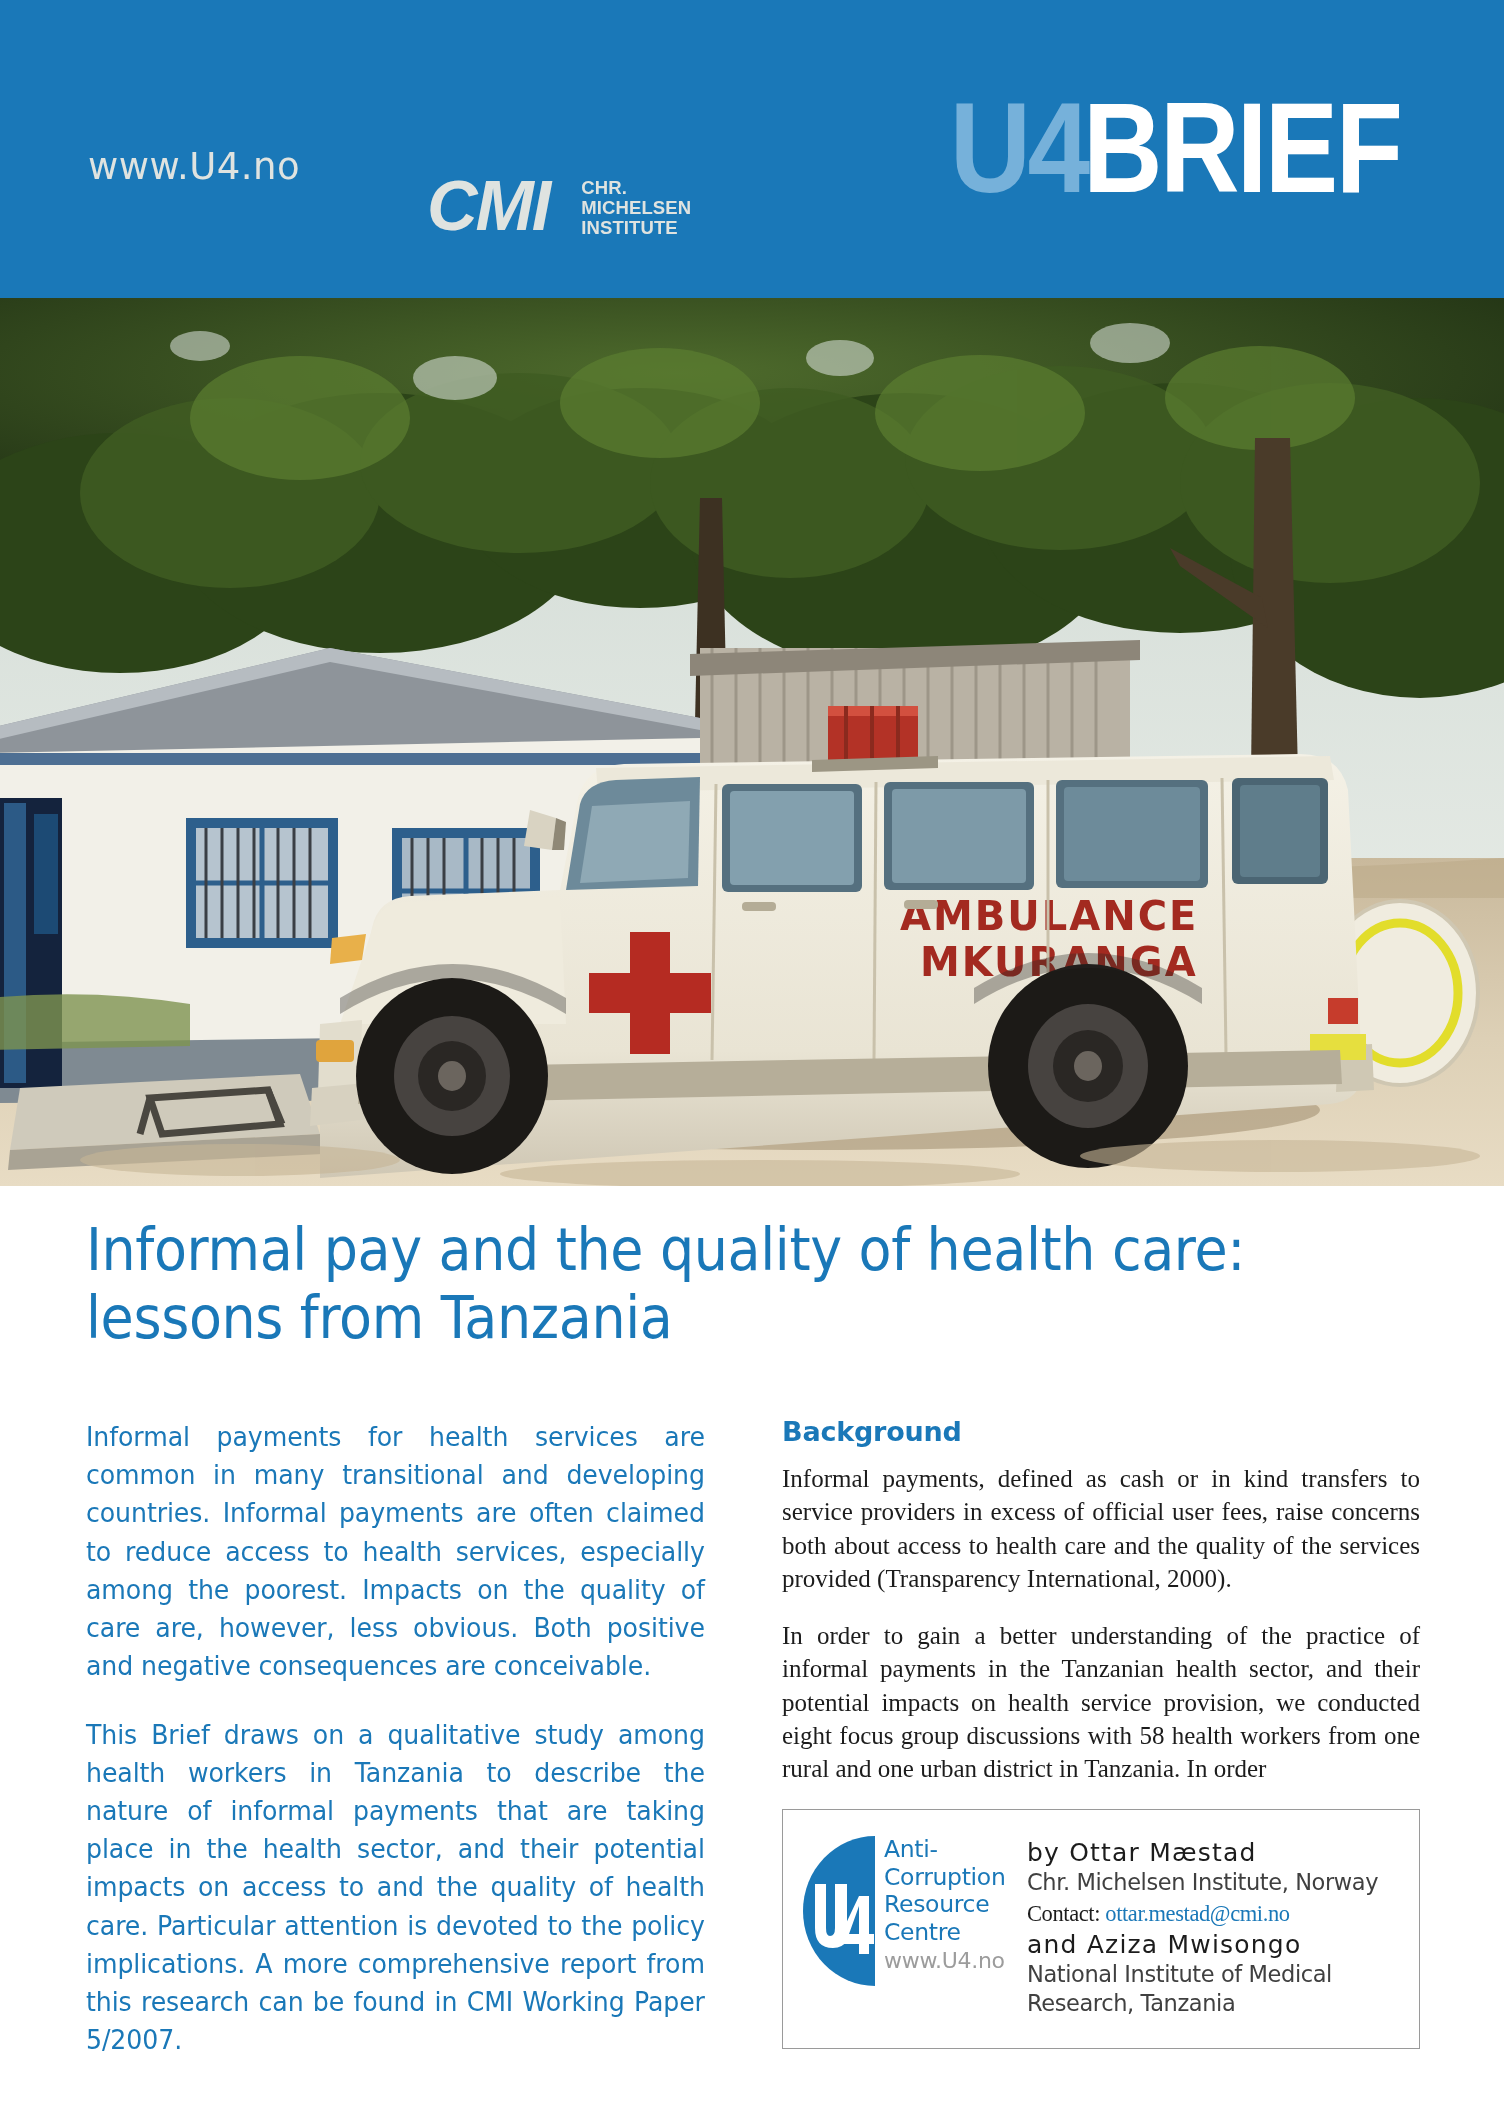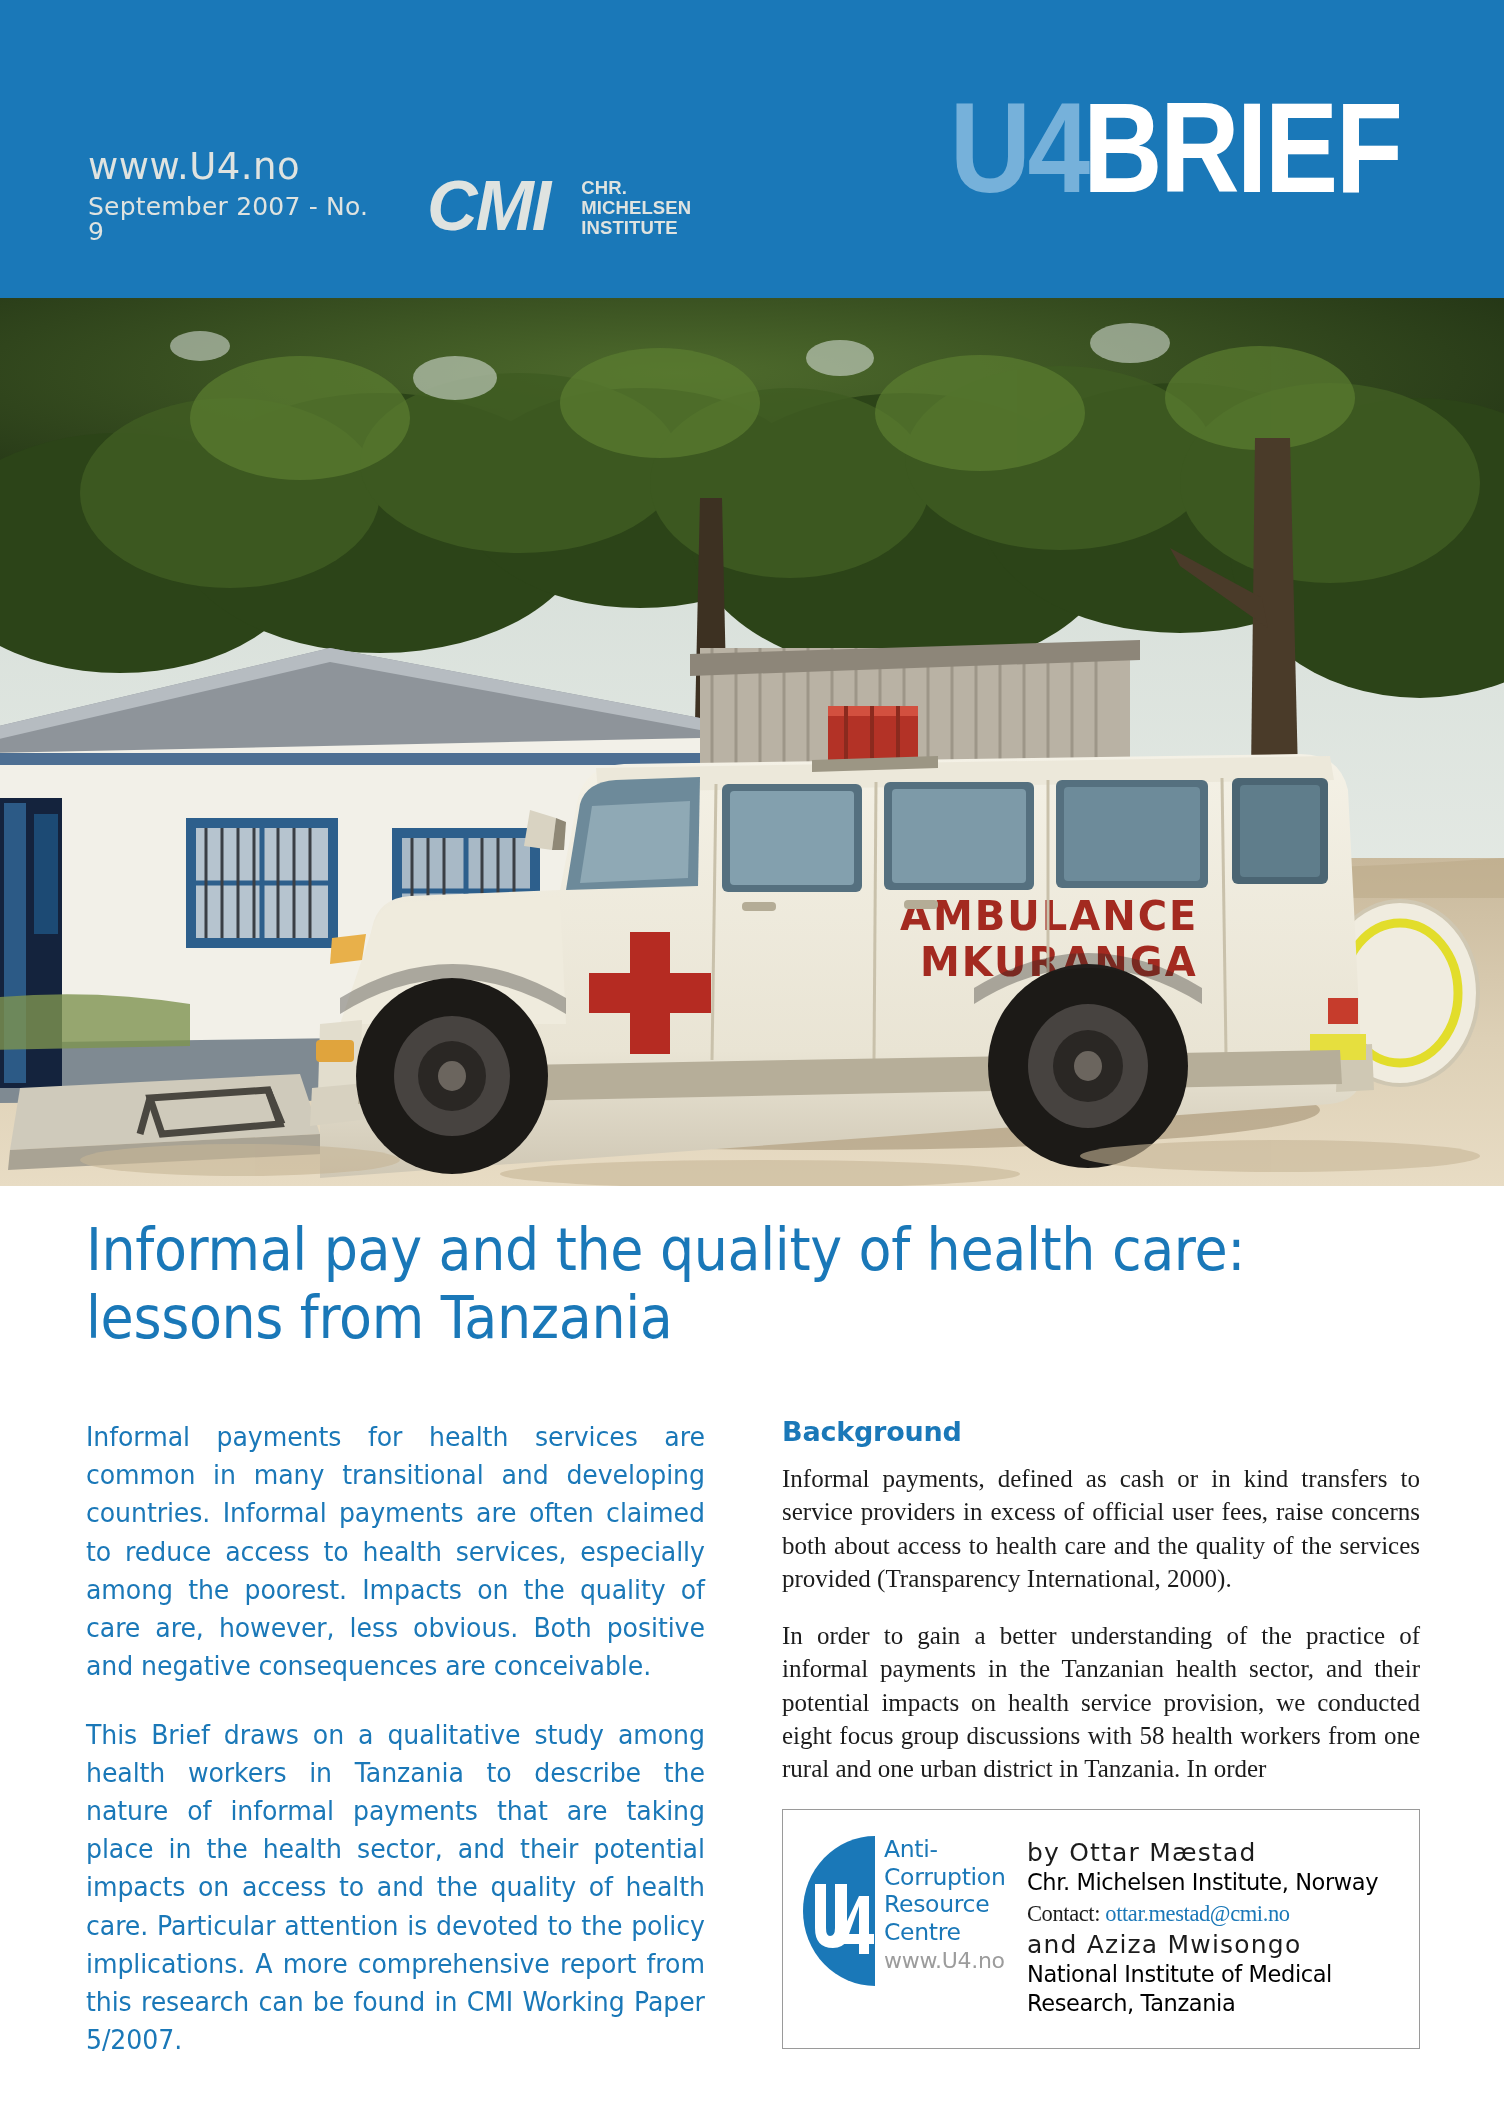--- a/index.html
+++ b/index.html
@@ -242,21 +242,21 @@
     font-size: 25px;
     font-weight: 400;
     letter-spacing: 1.2px;
     color: #1c1c1c;
     line-height: 1.2;
   }
   .author-affil {
     font-family: "DejaVu Sans", sans-serif;
     font-size: 22.5px;
     font-weight: 400;
-    color: #000000;
+    color: #404040;
     line-height: 1.26;
     letter-spacing: -0.4px;
   }
   .author-contact {
     font-family: Liberation Serif, serif;
     font-size: 22.5px;
     color: #1c1c1c;
     line-height: 1.5;
     letter-spacing: -0.4px;
   }
@@ -264,21 +264,20 @@
 </style>
 </head>
 <body>
 
 <div id="page">
 
   <div id="header">
 
     <div id="masthead-left">
       <div id="site-url">www.U4.no</div>
-      <div id="issue-line">September 2007 - No. 9</div>
     </div>
 
     <div id="cmi-logo">
       <div id="cmi-mark">CMI</div>
       <div id="cmi-rule"></div>
       <div id="cmi-words">
         <div>CHR.</div>
         <div>MICHELSEN</div>
         <div>INSTITUTE</div>
       </div>

